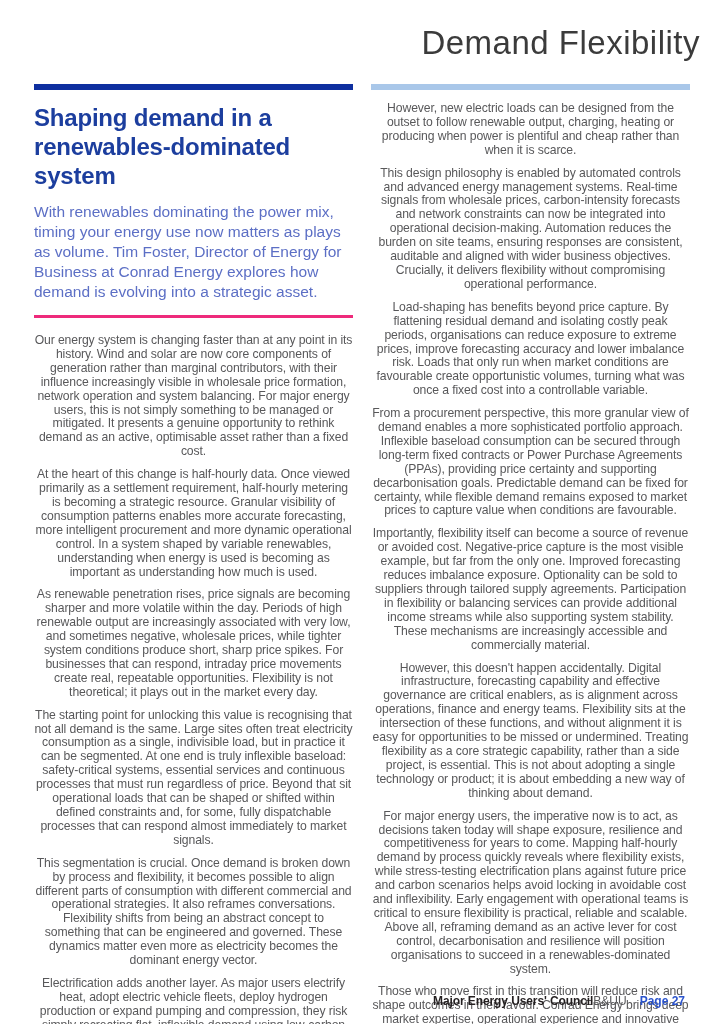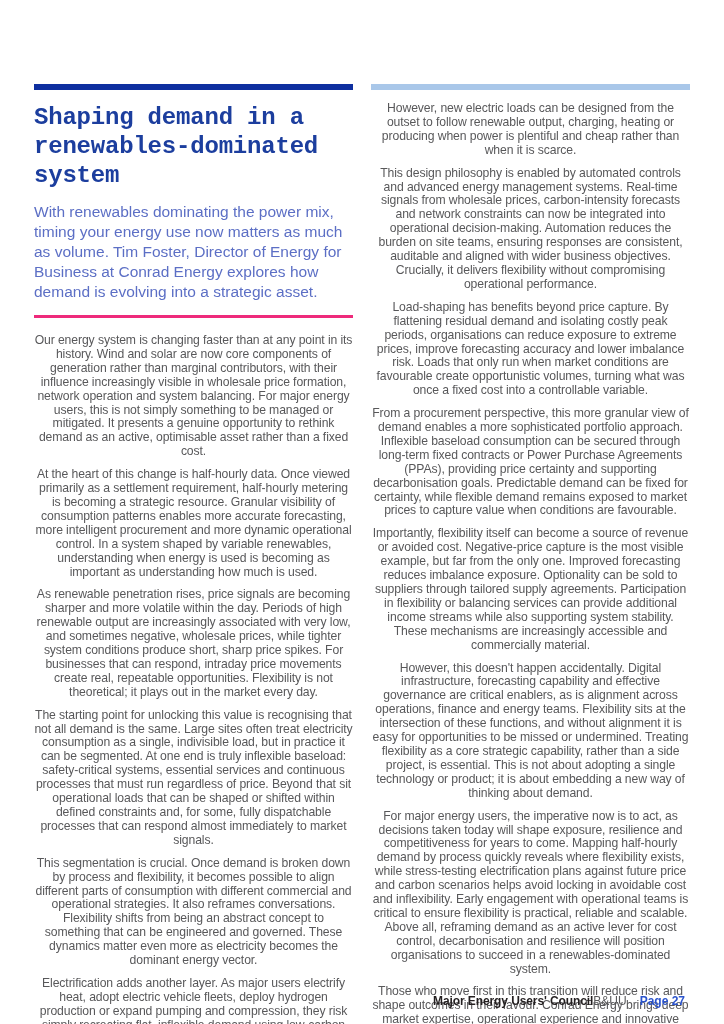--- a/index.html
+++ b/index.html
@@ -35,21 +35,20 @@
   .top-rule { height: 6px; width: 100%; }
   .top-rule.dark { background: #0e2f9f; }
   .top-rule.light { background: #a9c7e9; }
   .article-title {
     margin-top: 13px;
     font-size: 24px;
     line-height: 29px;
     font-weight: 800;
     letter-spacing: -0.2px;
     color: #1c3e9e;
-    font-family: Liberation Mono, monospace;
   }
   .standfirst {
     margin-top: 12px;
     font-size: 15.5px;
     line-height: 20px;
     color: #5c6fc5;
   }
   .pink-rule {
     margin-top: 13px;
     height: 3px;
@@ -78,27 +77,28 @@
   }
   .footer-left { font-weight: 700; color: #231f20; letter-spacing: -0.1px; }
   .footer-right { color: #58585a; }
   .footer-right .page-num { color: #2b54cd; font-weight: 700; margin-left: 13px; }
 </style>
 </head>
 <body>
 
 <div class="page">
 
+  <div class="header-title">Demand Flexibility</div>
 
   <div class="columns">
 
     <div class="col">
       <div class="top-rule dark"></div>
       <h1 class="article-title">Shaping demand in a renewables-dominated system</h1>
-      <p class="standfirst">With renewables dominating the power mix, timing your energy use now matters as much as volume. Tim Foster, Director of Energy for Business at Conrad Energy explores how demand is evolving into a strategic asset.</p>
+      <p class="standfirst">With renewables dominating the power mix, timing your energy use now matters as plays as volume. Tim Foster, Director of Energy for Business at Conrad Energy explores how demand is evolving into a strategic asset.</p>
       <div class="pink-rule"></div>
       <div class="body-text left-body">
         <p>Our energy system is changing faster than at any point in its history. Wind and solar are now core components of generation rather than marginal contributors, with their influence increasingly visible in wholesale price formation, network operation and system balancing. For major energy users, this is not simply something to be managed or mitigated. It presents a genuine opportunity to rethink demand as an active, optimisable asset rather than a fixed cost.</p>
         <p>At the heart of this change is half-hourly data. Once viewed primarily as a settlement requirement, half-hourly metering is becoming a strategic resource. Granular visibility of consumption patterns enables more accurate forecasting, more intelligent procurement and more dynamic operational control. In a system shaped by variable renewables, understanding when energy is used is becoming as important as understanding how much is used.</p>
         <p>As renewable penetration rises, price signals are becoming sharper and more volatile within the day. Periods of high renewable output are increasingly associated with very low, and sometimes negative, wholesale prices, while tighter system conditions produce short, sharp price spikes. For businesses that can respond, intraday price movements create real, repeatable opportunities. Flexibility is not theoretical; it plays out in the market every day.</p>
         <p>The starting point for unlocking this value is recognising that not all demand is the same. Large sites often treat electricity consumption as a single, indivisible load, but in practice it can be segmented. At one end is truly inflexible baseload: safety-critical systems, essential services and continuous processes that must run regardless of price. Beyond that sit operational loads that can be shaped or shifted within defined constraints and, for some, fully dispatchable processes that can respond almost immediately to market signals.</p>
         <p>This segmentation is crucial. Once demand is broken down by process and flexibility, it becomes possible to align different parts of consumption with different commercial and operational strategies. It also reframes conversations. Flexibility shifts from being an abstract concept to something that can be engineered and governed. These dynamics matter even more as electricity becomes the dominant energy vector.</p>
         <p>Electrification adds another layer. As major users electrify heat, adopt electric vehicle fleets, deploy hydrogen production or expand pumping and compression, they risk simply recreating flat, inflexible demand using low-carbon technologies.</p>
       </div>
     </div>

